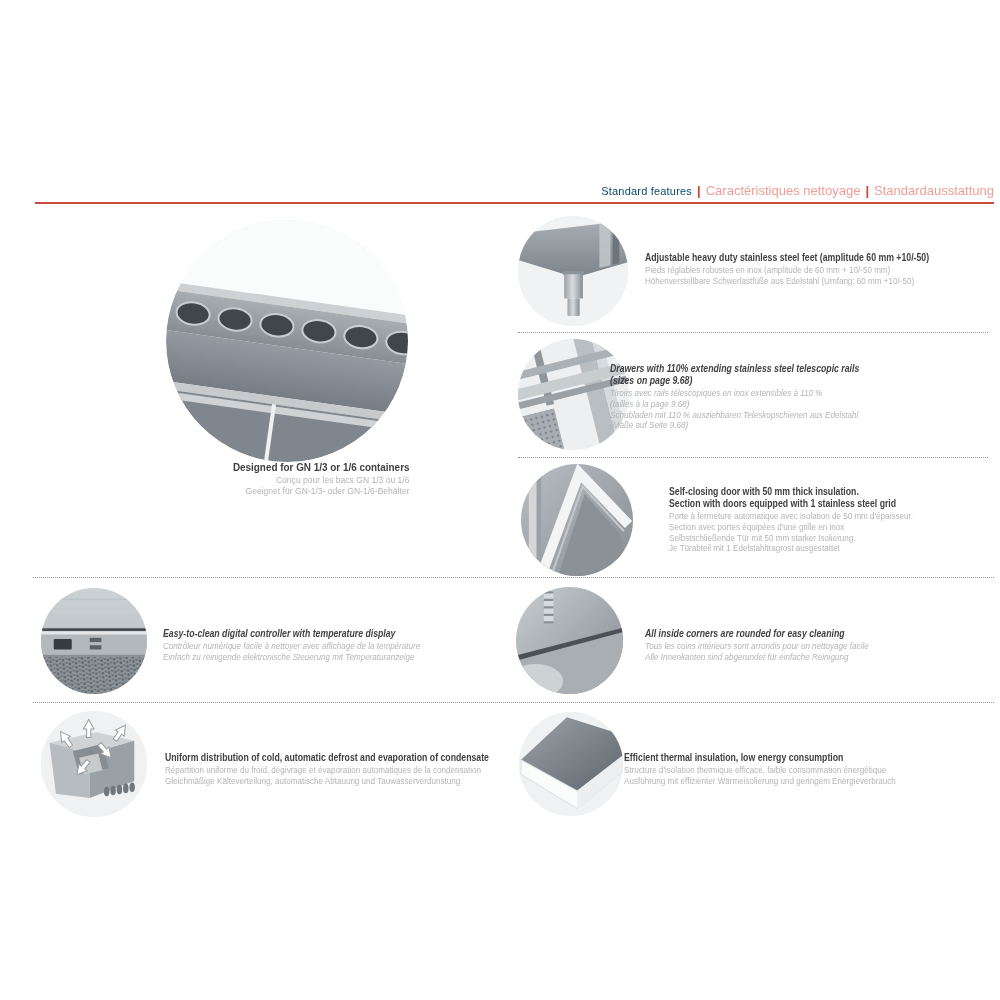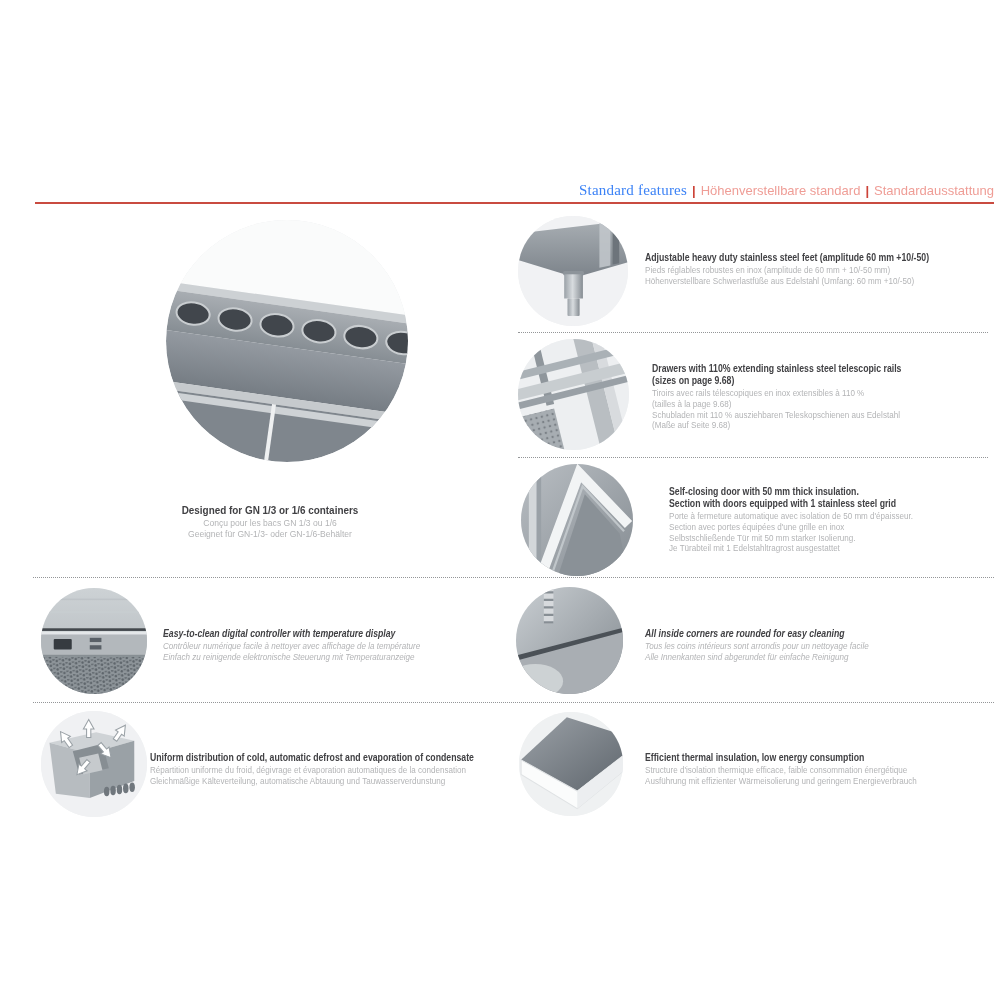--- a/index.html
+++ b/index.html
@@ -1,50 +1,50 @@
 <!DOCTYPE html>
 <html><head>
 <meta charset="utf-8">
 <style>
   html,body { margin:0; padding:0; background:#ffffff; }
   #canvas { position:relative; width:1000px; height:1000px; background:#ffffff; overflow:hidden;
             font-family:"Liberation Sans","DejaVu Sans",sans-serif; }
 
   
   .hdr { position:absolute; top:181px; right:6px; white-space:pre; }
-  .hdr-en  { font-size:15px; color:#3b82f6; letter-spacing:.2px;font-family:Liberation Serif, serif; }
+  .hdr-en  { font-size:11px; color:#0c4a6e; letter-spacing:.2px; }
   .hdr-sep { font-size:13px; font-weight:bold; color:#cc4338; padding:0 5px; }
   .hdr-xx  { font-size:13px; color:#ef9d96; }
   .rule { position:absolute; left:35px; top:202px; width:959px; height:2px; background:#c94b40; }
 
   
   .dots { position:absolute; height:0; border-top:1px dotted #949698; }
 
   
   .circle { position:absolute; border-radius:50%; overflow:hidden; background:#f0f1f2; }
   .circle svg { display:block; width:100%; height:100%; }
 
   
   .txt { position:absolute; }
   .ftitle { font-weight:bold; font-size:10.5px; line-height:12px; color:#414144;
             white-space:pre; transform:scaleX(.83); transform-origin:left top; }
   .fsubs  { font-size:9.5px; line-height:10.8px; color:#b3b4b6; margin-top:2px;
             white-space:pre; transform:scaleX(.85); transform-origin:left top; }
 
   
-  .hero-cap { position:absolute; left:115px; top:461px; width:310px; text-align:center;margin-top:43px; }
+  .hero-cap { position:absolute; left:115px; top:461px; width:310px; text-align:right; }
   .hero-cap .ftitle { font-size:11px; transform:scaleX(.9); transform-origin:center top; }
   .hero-cap .fsubs  { transform:scaleX(.9); transform-origin:center top; }
 </style>
 </head>
 <body>
 
 <div id="canvas">
 
-  <div class="hdr"><span class="hdr-en">Standard features</span><span class="hdr-sep">|</span><span class="hdr-xx">Höhenverstellbare standard</span><span class="hdr-sep">|</span><span class="hdr-xx">Standardausstattung</span></div>
+  <div class="hdr"><span class="hdr-en">Standard features</span><span class="hdr-sep">|</span><span class="hdr-xx">Caractéristiques nettoyage</span><span class="hdr-sep">|</span><span class="hdr-xx">Standardausstattung</span></div>
   <div class="rule"></div>
 
   <div class="dots" style="left:518px; top:332px; width:470px;"></div>
   <div class="dots" style="left:518px; top:457px; width:470px;"></div>
   <div class="dots" style="left:33px;  top:577px; width:961px;"></div>
   <div class="dots" style="left:33px;  top:702px; width:961px;"></div>
 
   <div class="circle" style="left:166px; top:220px; width:242px; height:242px;">
     <svg viewBox="0 0 240 240">
       <defs>
@@ -129,21 +129,21 @@
         <rect x="62" y="0" width="16" height="100" fill="#b9bec2"></rect>
         <rect x="78" y="0" width="9" height="100" fill="#d8dbde"></rect>
         <rect x="24" y="-8" width="7" height="62" fill="#8f969c"></rect>
         <rect x="-12" y="18" width="124" height="7" fill="#aab1b6"></rect>
         <rect x="-12" y="33" width="124" height="10" fill="#c8cdd0"></rect>
         <rect x="-12" y="45" width="124" height="6" fill="#99a0a6"></rect>
         <rect x="-8" y="58" width="38" height="44" fill="url(#dwPerf)"></rect>
       </g>
     </svg>
   </div>
-  <div class="txt" style="left:652px; top:362px;">
+  <div class="txt" style="left:610px; top:362px;font-style:italic;">
     <div class="ftitle">Drawers with 110% extending stainless steel telescopic rails
 (sizes on page 9.68)</div>
     <div class="fsubs">Tiroirs avec rails télescopiques en inox extensibles à 110 %
 (tailles à la page 9.68)
 Schubladen mit 110 % ausziehbaren Teleskopschienen aus Edelstahl
 (Maße auf Seite 9.68)</div>
   </div>
 
   <div class="circle" style="left:521px; top:464px; width:112px; height:112px;">
     <svg viewBox="0 0 100 100">
@@ -205,21 +205,21 @@
           <stop offset="0" stop-color="#9ba1a7"></stop>
             <stop offset="1" stop-color="#5f666d"></stop>
         </linearGradient>
       </defs>
       <rect width="100" height="100" fill="#eff1f2"></rect>
       <polygon points="2,46 46,5 100,22 100,42 56,76" fill="url(#ing)"></polygon>
       <polygon points="2,46 56,76 100,42 100,57 56,93 2,60" fill="#fbfcfc" stroke="#dfe2e4" stroke-width="1"></polygon>
       <polygon points="56,76 100,42 100,57 56,93" fill="#eceef0"></polygon>
     </svg>
   </div>
-  <div class="txt" style="left:645px; top:751px;">
+  <div class="txt" style="left:624px; top:751px;">
     <div class="ftitle">Efficient thermal insulation, low energy consumption</div>
     <div class="fsubs">Structure d'isolation thermique efficace, faible consommation énergétique
 Ausführung mit effizienter Wärmeisolierung und geringem Energieverbrauch</div>
   </div>
 
   <div class="circle" style="left:41px; top:588px; width:106px; height:106px;">
     <svg viewBox="0 0 100 100">
       <defs>
         <linearGradient id="ctg" x1="0" y1="0" x2="0" y2="1">
           <stop offset="0" stop-color="#cdd2d5"></stop>
@@ -270,19 +270,19 @@
       </g>
       <g fill="#ffffff" stroke="#9aa1a6" stroke-width="1">
         <use href="#arw" transform="translate(40,8)"></use>
         <use href="#arw" transform="translate(18,18) rotate(-35 5 8)"></use>
         <use href="#arw" transform="translate(70,12) rotate(35 5 8)"></use>
         <use href="#arw" transform="translate(56,30) rotate(140 5 8)"></use>
         <use href="#arw" transform="translate(34,46) rotate(-140 5 8)"></use>
       </g>
     </svg>
   </div>
-  <div class="txt" style="left:150px; top:751px;">
+  <div class="txt" style="left:165px; top:751px;">
     <div class="ftitle">Uniform distribution of cold, automatic defrost and evaporation of condensate</div>
     <div class="fsubs">Répartition uniforme du froid, dégivrage et évaporation automatiques de la condensation
 Gleichmäßige Kälteverteilung, automatische Abtauung und Tauwasserverdunstung</div>
   </div>
 
 </div>
 
 </body></html>

